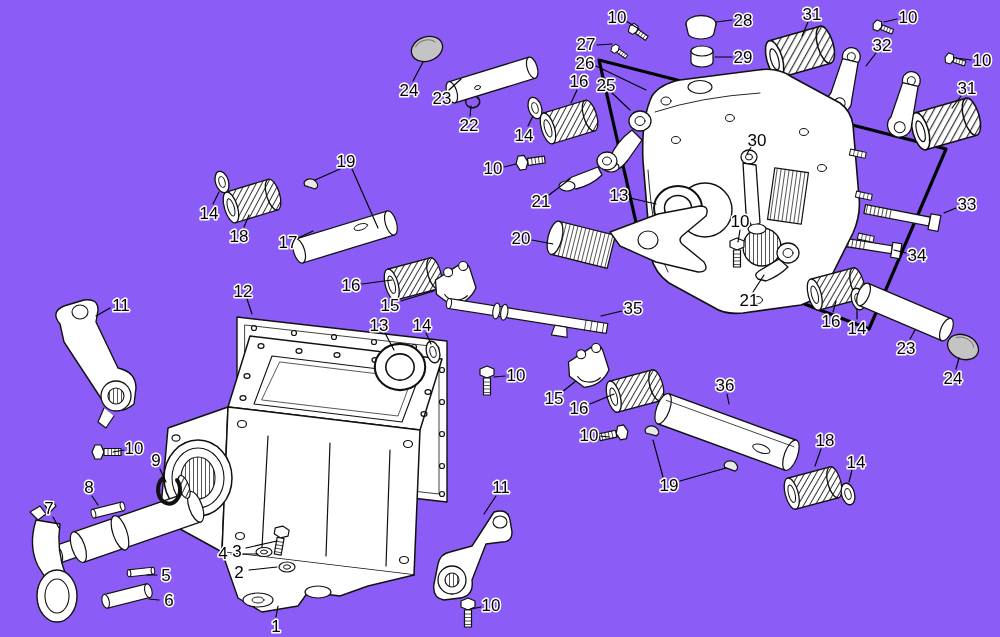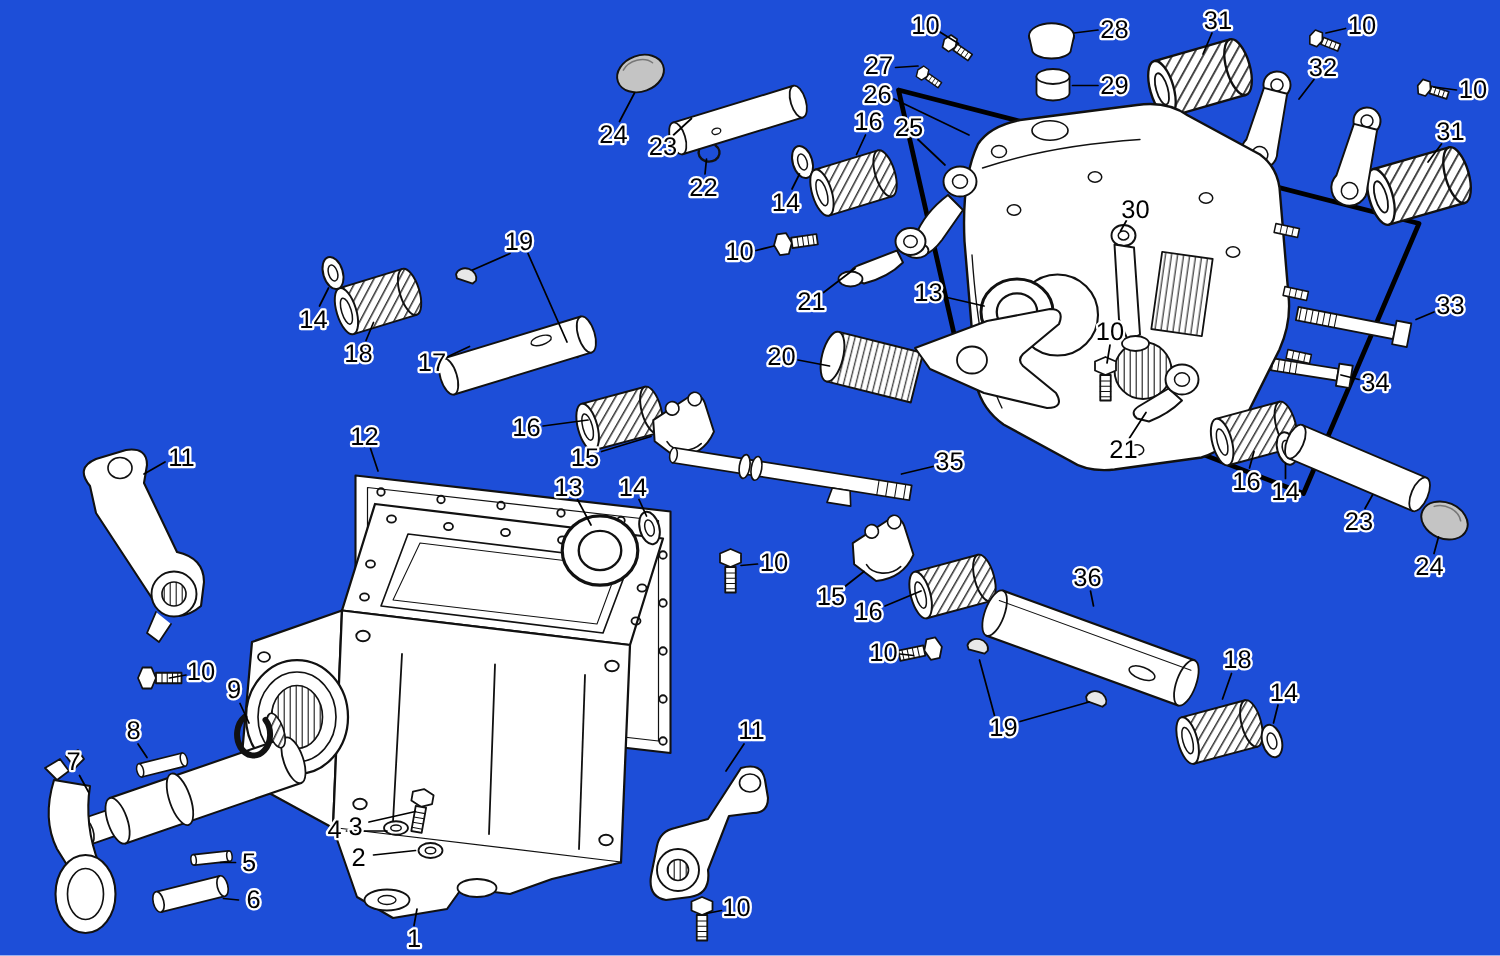--- a/index.html
+++ b/index.html
@@ -1,16 +1,16 @@
 <!DOCTYPE html>
 <html><head>
 <meta charset="utf-8">
 <style>
   html,body{margin:0;padding:0;background:#fff;}
-  .stage{position:relative;width:1000px;height:637px;background:#1d4ed8;overflow:hidden;}
+  .stage{position:relative;width:1000px;height:637px;background:#8b5cf6;overflow:hidden;}
   svg{display:block;}
   svg *{stroke-linejoin:round;stroke-linecap:round;}
   .ln{fill:none;stroke:#111;stroke-width:1.2;}
   .callout{
     font-family:"Liberation Sans", sans-serif;
     font-size:17px;font-weight:400;fill:#000;text-anchor:middle;
     paint-order:stroke;stroke:#ffffff;stroke-width:3px;
   }
   .leader{stroke:#000;stroke-width:1.15;fill:none;}
 </style>

